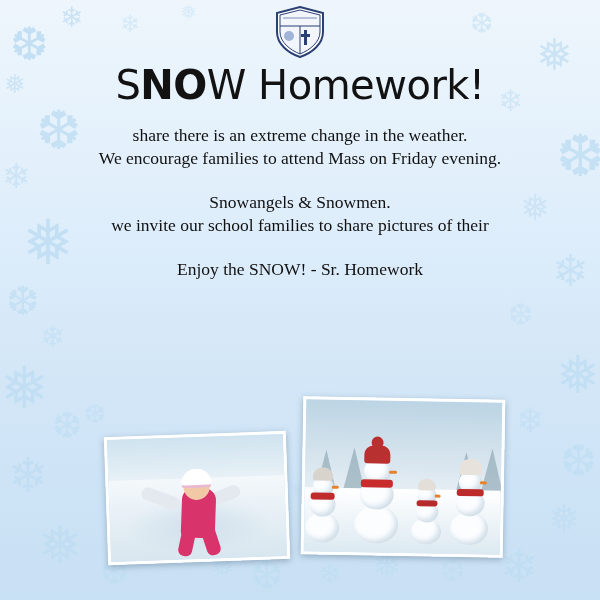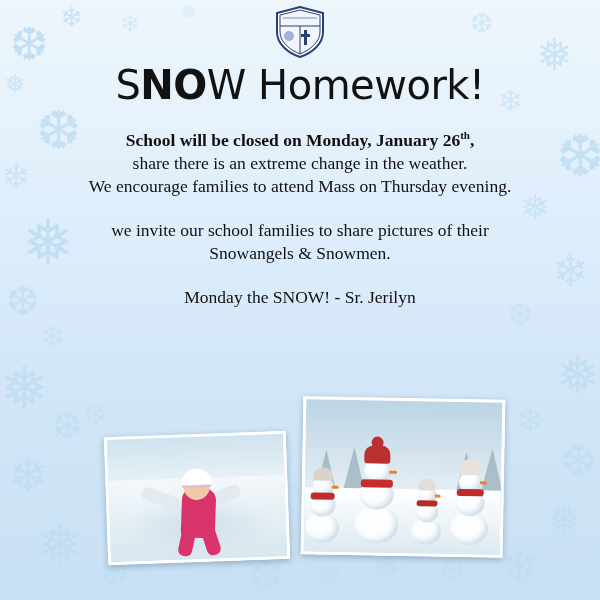--- a/index.html
+++ b/index.html
@@ -237,28 +237,27 @@
       <circle cx="18" cy="30" r="5" fill="#9fb4d8"></circle>
       <path d="M12 12 L46 12" stroke="#7d8fb5" stroke-width="1"></path>
     </svg>
   </div>
 
   <div class="title">
     <span>S</span><span class="no">NO</span><span>W Homework!</span>
   </div>
 
   <div class="body-text" id="body-text">
-      <div class="line bold">School will be closed on Monday, January 26<sup>th</sup>,</div>
       <div class="line">share there is an extreme change in the weather.</div>
-      <div class="line">We encourage families to attend Mass on Thursday evening.</div>
+      <div class="line">We encourage families to attend Mass on Friday evening.</div>
       <div class="spacer"></div>
+      <div class="line">Snowangels &amp; Snowmen.</div>
       <div class="line">we invite our school families to share pictures of their</div>
-      <div class="line">Snowangels &amp; Snowmen.</div>
       <div class="spacer"></div>
-      <div class="line">Monday the SNOW! - Sr. Jerilyn</div>
+      <div class="line">Enjoy the SNOW! - Sr. Homework</div>
     </div>
 
   <div class="photo photo-snowangel">
     <div class="ph-inner">
       <div class="sa-sky"></div>
       <div class="sa-snow"></div>
       <div class="sa-imprint"></div>
       <div class="sa-arm l"></div>
       <div class="sa-arm r"></div>
       <div class="sa-angelbody"></div>

